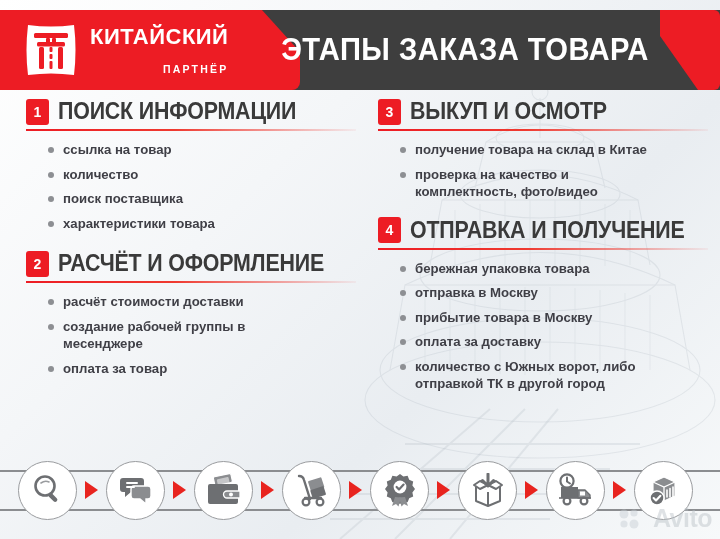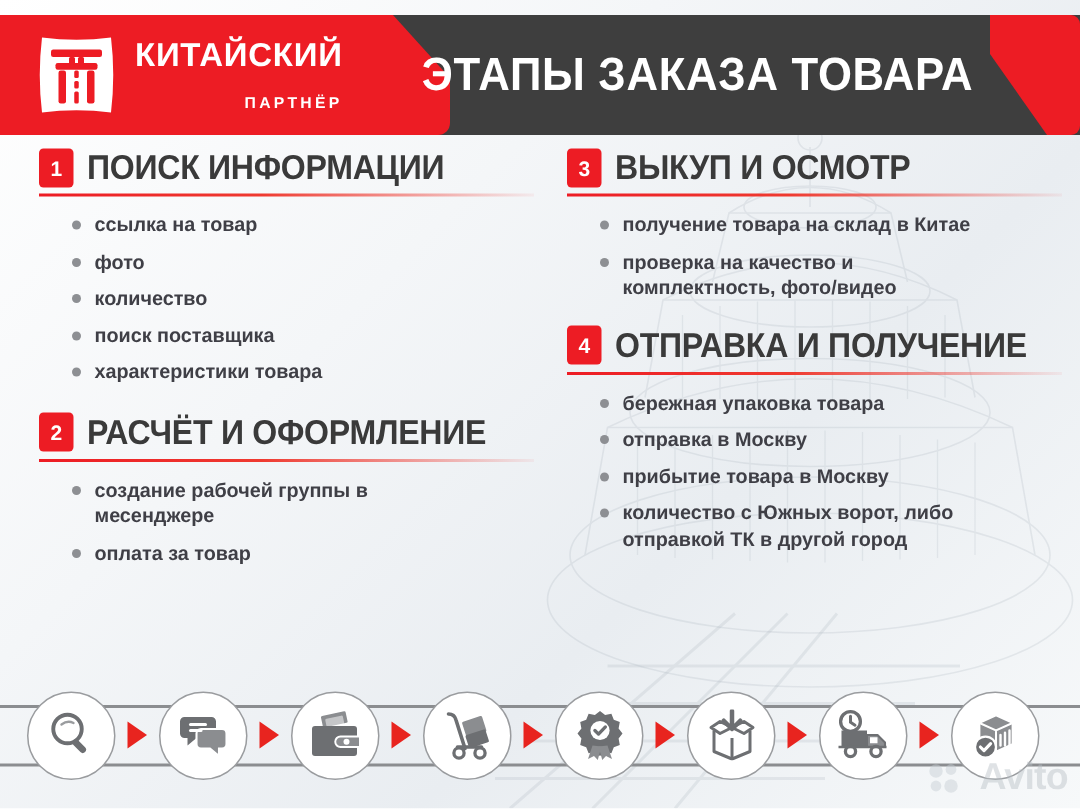--- a/index.html
+++ b/index.html
@@ -331,33 +331,33 @@
 
     <div class="col col-left">
 
       <div class="section">
         <div class="sec-head">
           <div class="sec-num">1</div>
           <div class="sec-title">ПОИСК ИНФОРМАЦИИ</div>
         </div>
         <ul class="bullets">
           <li>ссылка на товар</li>
-          <li>фото</li>
           <li>количество</li>
           <li>поиск поставщика</li>
           <li>характеристики товара</li>
         </ul>
       </div>
 
       <div class="section" style="margin-top:18px;">
         <div class="sec-head">
           <div class="sec-num">2</div>
           <div class="sec-title">РАСЧЁТ И ОФОРМЛЕНИЕ</div>
         </div>
         <ul class="bullets">
+          <li>расчёт стоимости доставки</li>
           <li style="max-width:215px;">создание рабочей группы в месенджере</li>
           <li>оплата за товар</li>
         </ul>
       </div>
 
     </div>
 
     <div class="col col-right">
 
       <div class="section">
@@ -373,20 +373,21 @@
 
       <div class="section" style="margin-top:16px;">
         <div class="sec-head">
           <div class="sec-num">4</div>
           <div class="sec-title">ОТПРАВКА И ПОЛУЧЕНИЕ</div>
         </div>
         <ul class="bullets">
           <li>бережная упаковка товара</li>
           <li>отправка в Москву</li>
           <li>прибытие товара в Москву</li>
+          <li>оплата за доставку</li>
           <li style="max-width:272px;">количество с Южных ворот, либо отправкой ТК в другой город</li>
         </ul>
       </div>
 
     </div>
   </div>
 
   <div class="strip">
     <div class="strip-line top"></div>
     <div class="strip-line bottom"></div>

